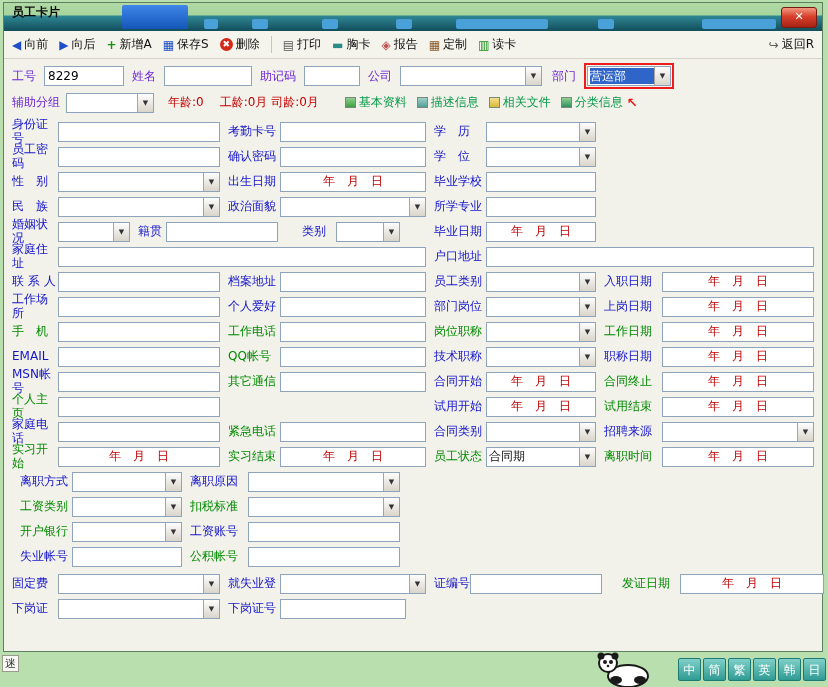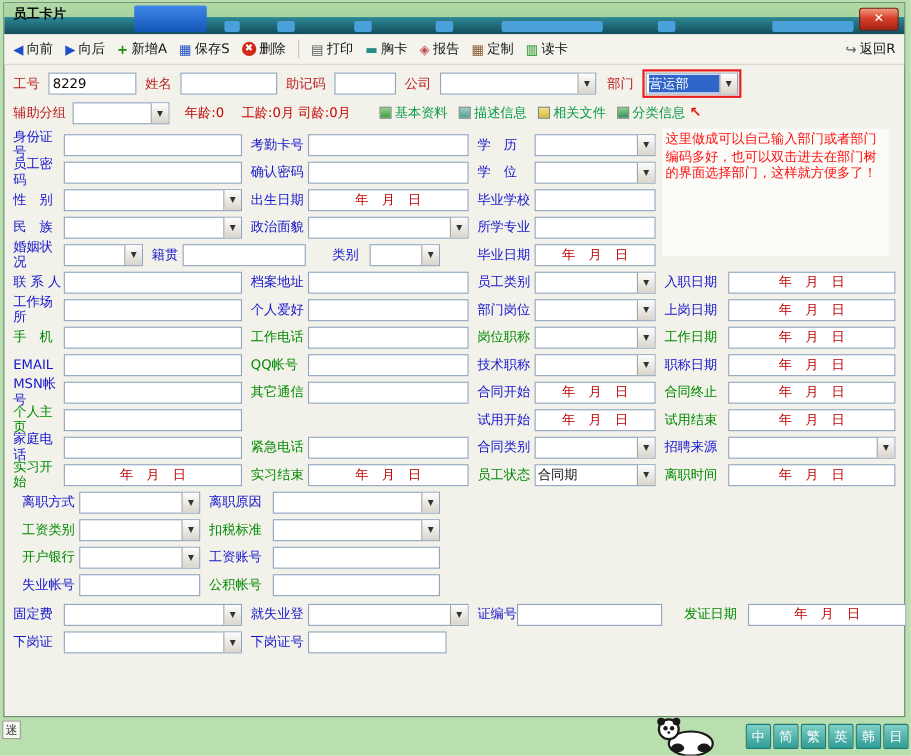--- a/index.html
+++ b/index.html
@@ -33,21 +33,21 @@
   .c-blue{color:#1d4ec8;} .c-green{color:#159015;} .c-gray{color:#5a5a5a;}
   .c-teal{color:#2a8a88;} .c-brown{color:#8a5a2a;} .c-red2{color:#c05050;}
   .ic-del{display:inline-block;width:13px;height:13px;border-radius:50%;background:#d42818;
           color:#fff;font-size:9px;line-height:13px;text-align:center;font-weight:bold;}
   .sep{width:1px;height:17px;background:#c8c5bc;}
   .tb-right{margin-left:auto;}
   
   .hdr1,.hdr2{display:flex;align-items:center;padding:0 8px;}
   .hdr1{height:28px;padding-top:3px;}
   .hdr2{height:25px;}
-  .h-l{flex:none;color:#b91c1c;}
+  .h-l{flex:none;color:#6d28d9;}
   .hw32{width:32px;} .hw44{width:44px;} .hw52{width:54px;}
   .ml8{margin-left:8px;} .ml10{margin-left:10px;} .ml14{margin-left:14px;} .ml16{margin-left:16px;} .ml26{margin-left:26px;}
   .hi80{width:80px;} .hi88{width:88px;} .hi56{width:56px;} .hc142{width:142px;} .hc106{width:84px;} .hc88{width:88px;}
   .pink{background:#ffe9f5;}
   .redbox{border:2px solid var(--highlight-red,#ee1c1c);padding:1px;flex:none;}
   .sel{background:var(--selection-blue,#2f64c8);color:#fff;height:16px;line-height:16px;flex:1;}
   .red-txt{color:#c40000;flex:none;}
   .tab{display:flex;align-items:center;cursor:default;flex:none;}
   .tab-lbl{color:var(--tab-green,#089a4a);}
   .tabicon{width:11px;height:11px;margin-right:3px;border:1px solid #7a8a7a;display:inline-block;box-sizing:border-box;}
@@ -201,21 +201,20 @@
       <span class="tab-lbl">相关文件</span>
     </div>
     <div class="tab ml10">
       <span class="tabicon ti4"></span>
       <span class="tab-lbl">分类信息</span>
     </div>
     <span class="note-arrow">↖</span>
   </div>
 
   <div class="form">
-    <div class="annotation">这里做成可以自己输入部门或者部门编码多好，也可以双击进去在部门树的界面选择部门，这样就方便多了！</div>
 
     <div class="frow">
       <span class="lbl b wA-l">身份证号</span>
       <input class="inp wA-i" style="">
       <span class="lbl b wB-l">考勤卡号</span>
       <input class="inp wB-i" style="">
       <span class="lbl b wC-l">学　历</span>
       <div class="combo wC-i">
         <span class="cval"></span>
         <span class="cbtn">▼</span>
@@ -273,20 +272,28 @@
         <span class="lbl b w34">类别</span>
         <div class="combo w64">
           <span class="cval"></span>
           <span class="cbtn">▼</span>
         </div>
       </div>
       <span class="lbl b wC-l">毕业日期</span>
       <div class="datebox wC-i">年　月　日</div>
     </div>
 
+    <div class="frow">
+      <div class="ab414">
+        <span class="lbl b wA-l">家庭住址</span>
+        <input class="inp w368" style="">
+      </div>
+      <span class="lbl b wC-l">户口地址</span>
+      <input class="inp w328" style="">
+    </div>
 
     <div class="frow">
       <span class="lbl b wA-l">联 系 人</span>
       <input class="inp wA-i" style="">
       <span class="lbl b wB-l">档案地址</span>
       <input class="inp wB-i" style="">
       <span class="lbl b wC-l">员工类别</span>
       <div class="combo wC-i">
         <span class="cval"></span>
         <span class="cbtn">▼</span>

